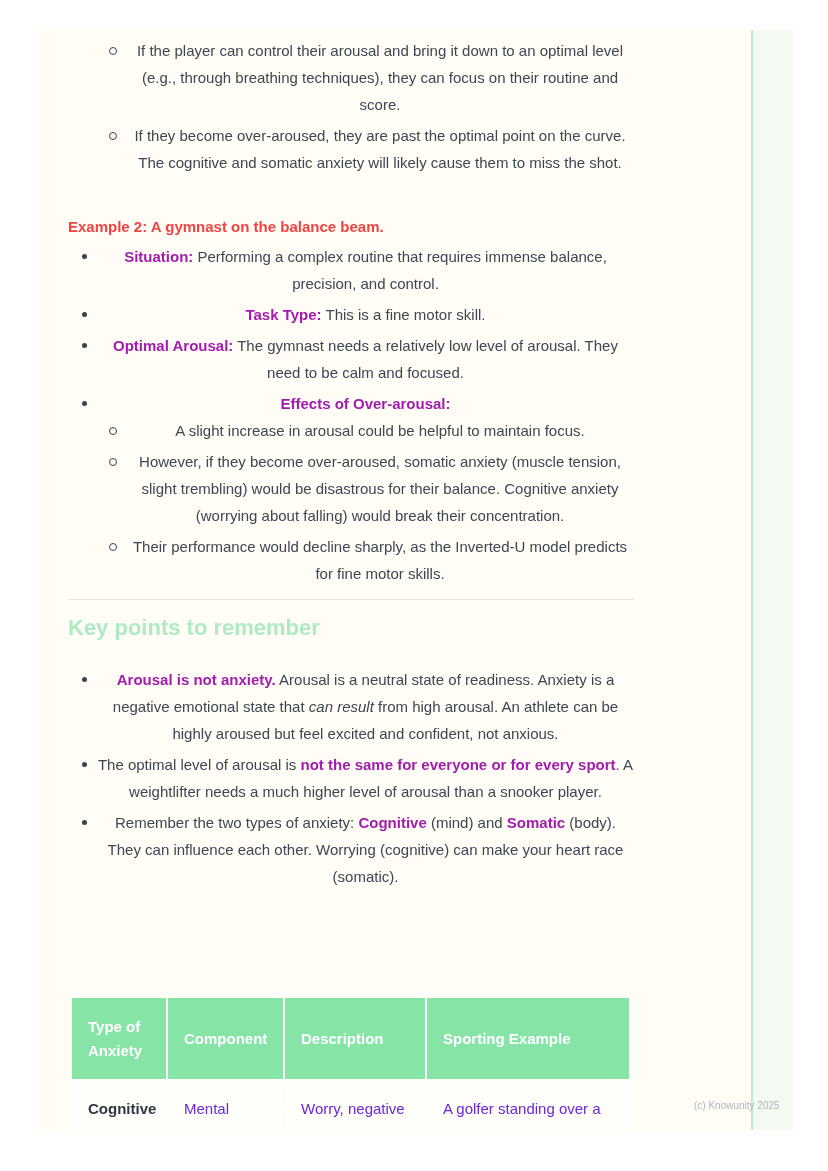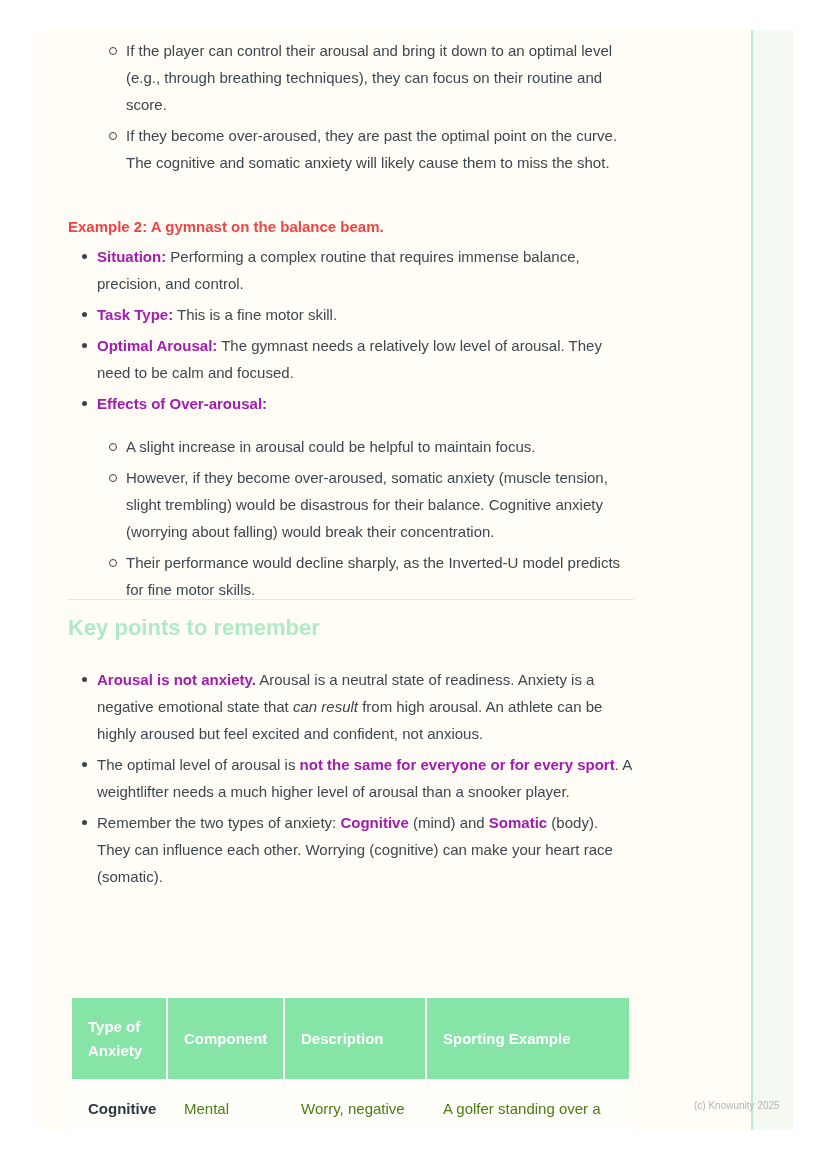--- a/index.html
+++ b/index.html
@@ -12,45 +12,45 @@
     background:#fffdf6;overflow:hidden;
   }
   .side-strip{
     position:absolute;top:0;right:0;height:100%;width:40px;
     background:#f4faf2;border-left:2.5px solid #c0e9d2;
   }
   .content{
     position:absolute;left:32px;top:0;width:566px;
     color:#3d474f;font-size:15px;
   }
-  .block{position:absolute;left:0;right:0;}
+  .block{position:absolute;left:0;right:0;text-align:center;}
   .li{position:relative;padding-left:29px;line-height:27px;}
   .li + .li{margin-top:4px;}
   .li.sub{padding-left:58px;}
   .dot{position:absolute;left:14px;top:11px;width:5px;height:5px;border-radius:50%;background:#39434c;}
   .ring{position:absolute;left:41px;top:10px;width:6px;height:6px;border-radius:50%;border:1.5px solid #39434c;background:transparent;}
   .b{font-weight:bold;color:#a21caf;}
   .i{font-style:italic;}
   .pos-intro{top:7px;}
   .ex2-heading{position:absolute;top:183px;left:0;font-weight:bold;color:#ef4444;font-size:15px;line-height:27px;}
   .pos-ex2{top:213px;}
-  .sublist-effects{margin-top:16px;}
+  .sublist-effects{margin-top:0;}
   .divider{position:absolute;top:569px;left:0;width:566px;height:0;border-top:1px solid #e8e6e1;}
   .key-heading{position:absolute;top:584px;left:0;font-size:22px;font-weight:bold;color:#aeeac6;line-height:28px;}
   .pos-key{top:636px;}
   .notes-table{
     position:absolute;top:966px;left:2px;width:561px;
     border-collapse:separate;border-spacing:2px;table-layout:fixed;
   }
   .notes-table th{
     background:#87e4a7;color:#ffffff;font-size:15px;font-weight:bold;text-align:left;
     vertical-align:middle;padding:10px 16px;height:81px;box-sizing:border-box;line-height:24px;
   }
   .notes-table td{
-    background:#fefefb;color:#4d7c0f;font-size:15px;padding:16px;height:90px;
+    background:#fefefb;color:#6d28d9;font-size:15px;padding:16px;height:90px;
     box-sizing:border-box;vertical-align:top;line-height:24px;
   }
   .notes-table td.first{font-weight:bold;color:#2e3840;}
   .watermark{
     position:absolute;left:694px;top:1100px;font-size:10px;color:#b2b5b9;z-index:5;text-align:center;
   }
 </style>
 </head>
 <body>
 

